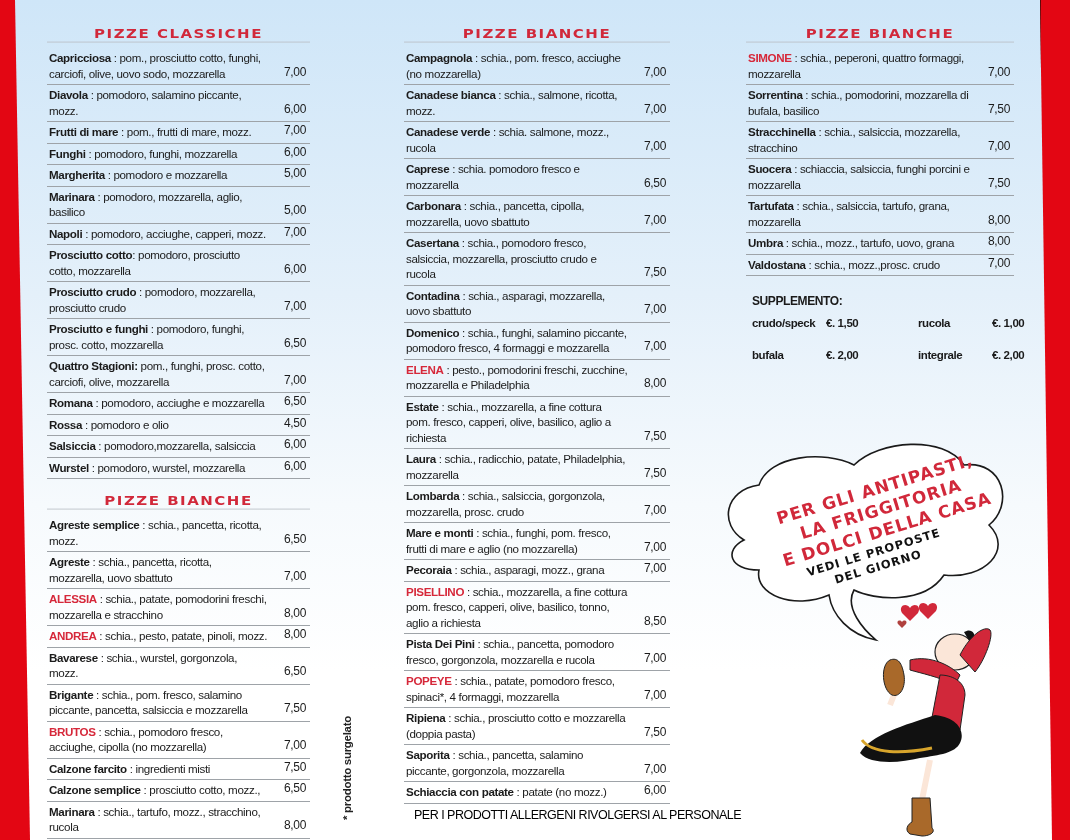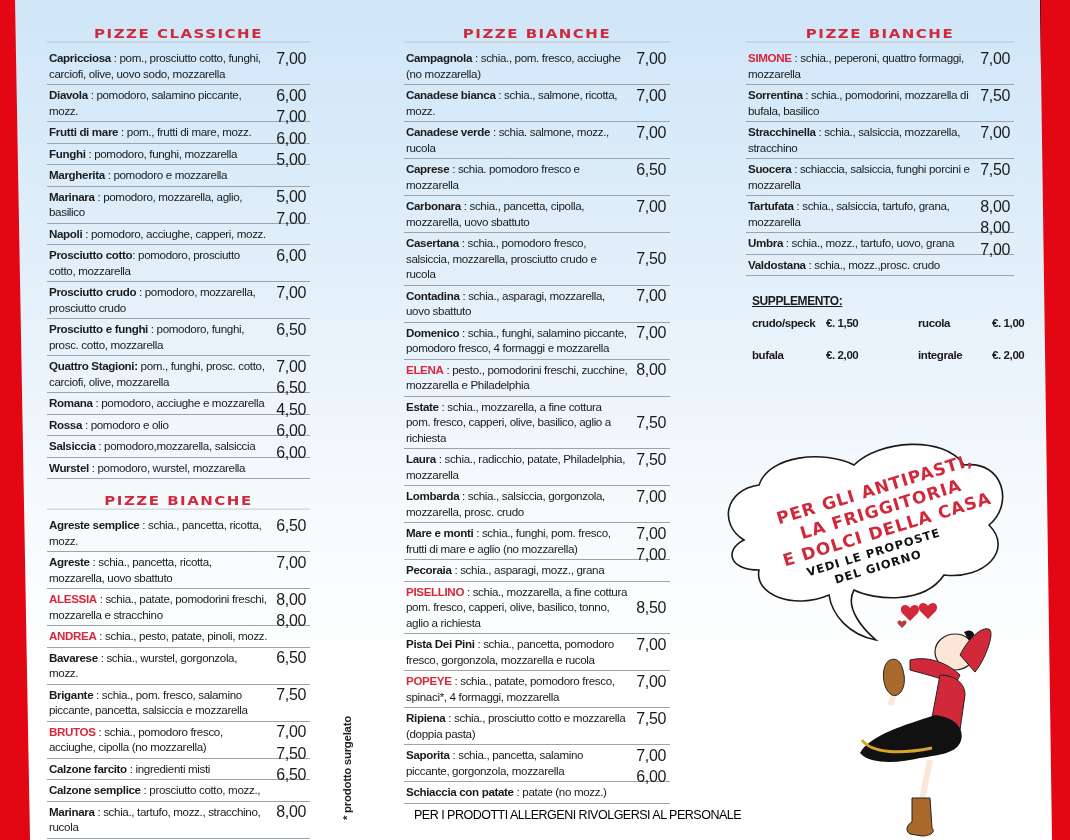--- a/index.html
+++ b/index.html
@@ -46,29 +46,29 @@
     font-size: 11.6px;
     line-height: 15.5px;
     letter-spacing: -0.35px;
     padding: 2px 42px 3px 2px;
     border-bottom: 1.3px solid #9ea3a8;
     color: #1b1b1b;
   }
   .item .name { font-weight: bold; }
   .item .name.red { color: #d6283a; }
   .item .price {
-    position: absolute; right: 4px; bottom: 18px;
-    font-size: 16px;
+    position: absolute; right: 4px; bottom: 4px;
+    font-size: 12px;
     margin-left: 28px;
   }
   .col1 .item { }
   .gap-title { margin-top: 12px; }
 
   .suppl { margin-top: 18px; font-size: 11.5px; font-weight: bold; letter-spacing: -0.4px; }
-  .suppl-title { margin-left: 6px; margin-bottom: 8px; font-size: 12px; text-decoration: underline; }
+  .suppl-title { margin-left: 6px; margin-bottom: 8px; font-size: 12px; }
   .suppl-grid {
     display: grid;
     grid-template-columns: 74px 92px 74px 40px;
     margin-left: 6px;
     row-gap: 18px;
     line-height: 14px;
   }
   .suppl-grid .val { font-weight: bold; }
 
   .surgelato {

